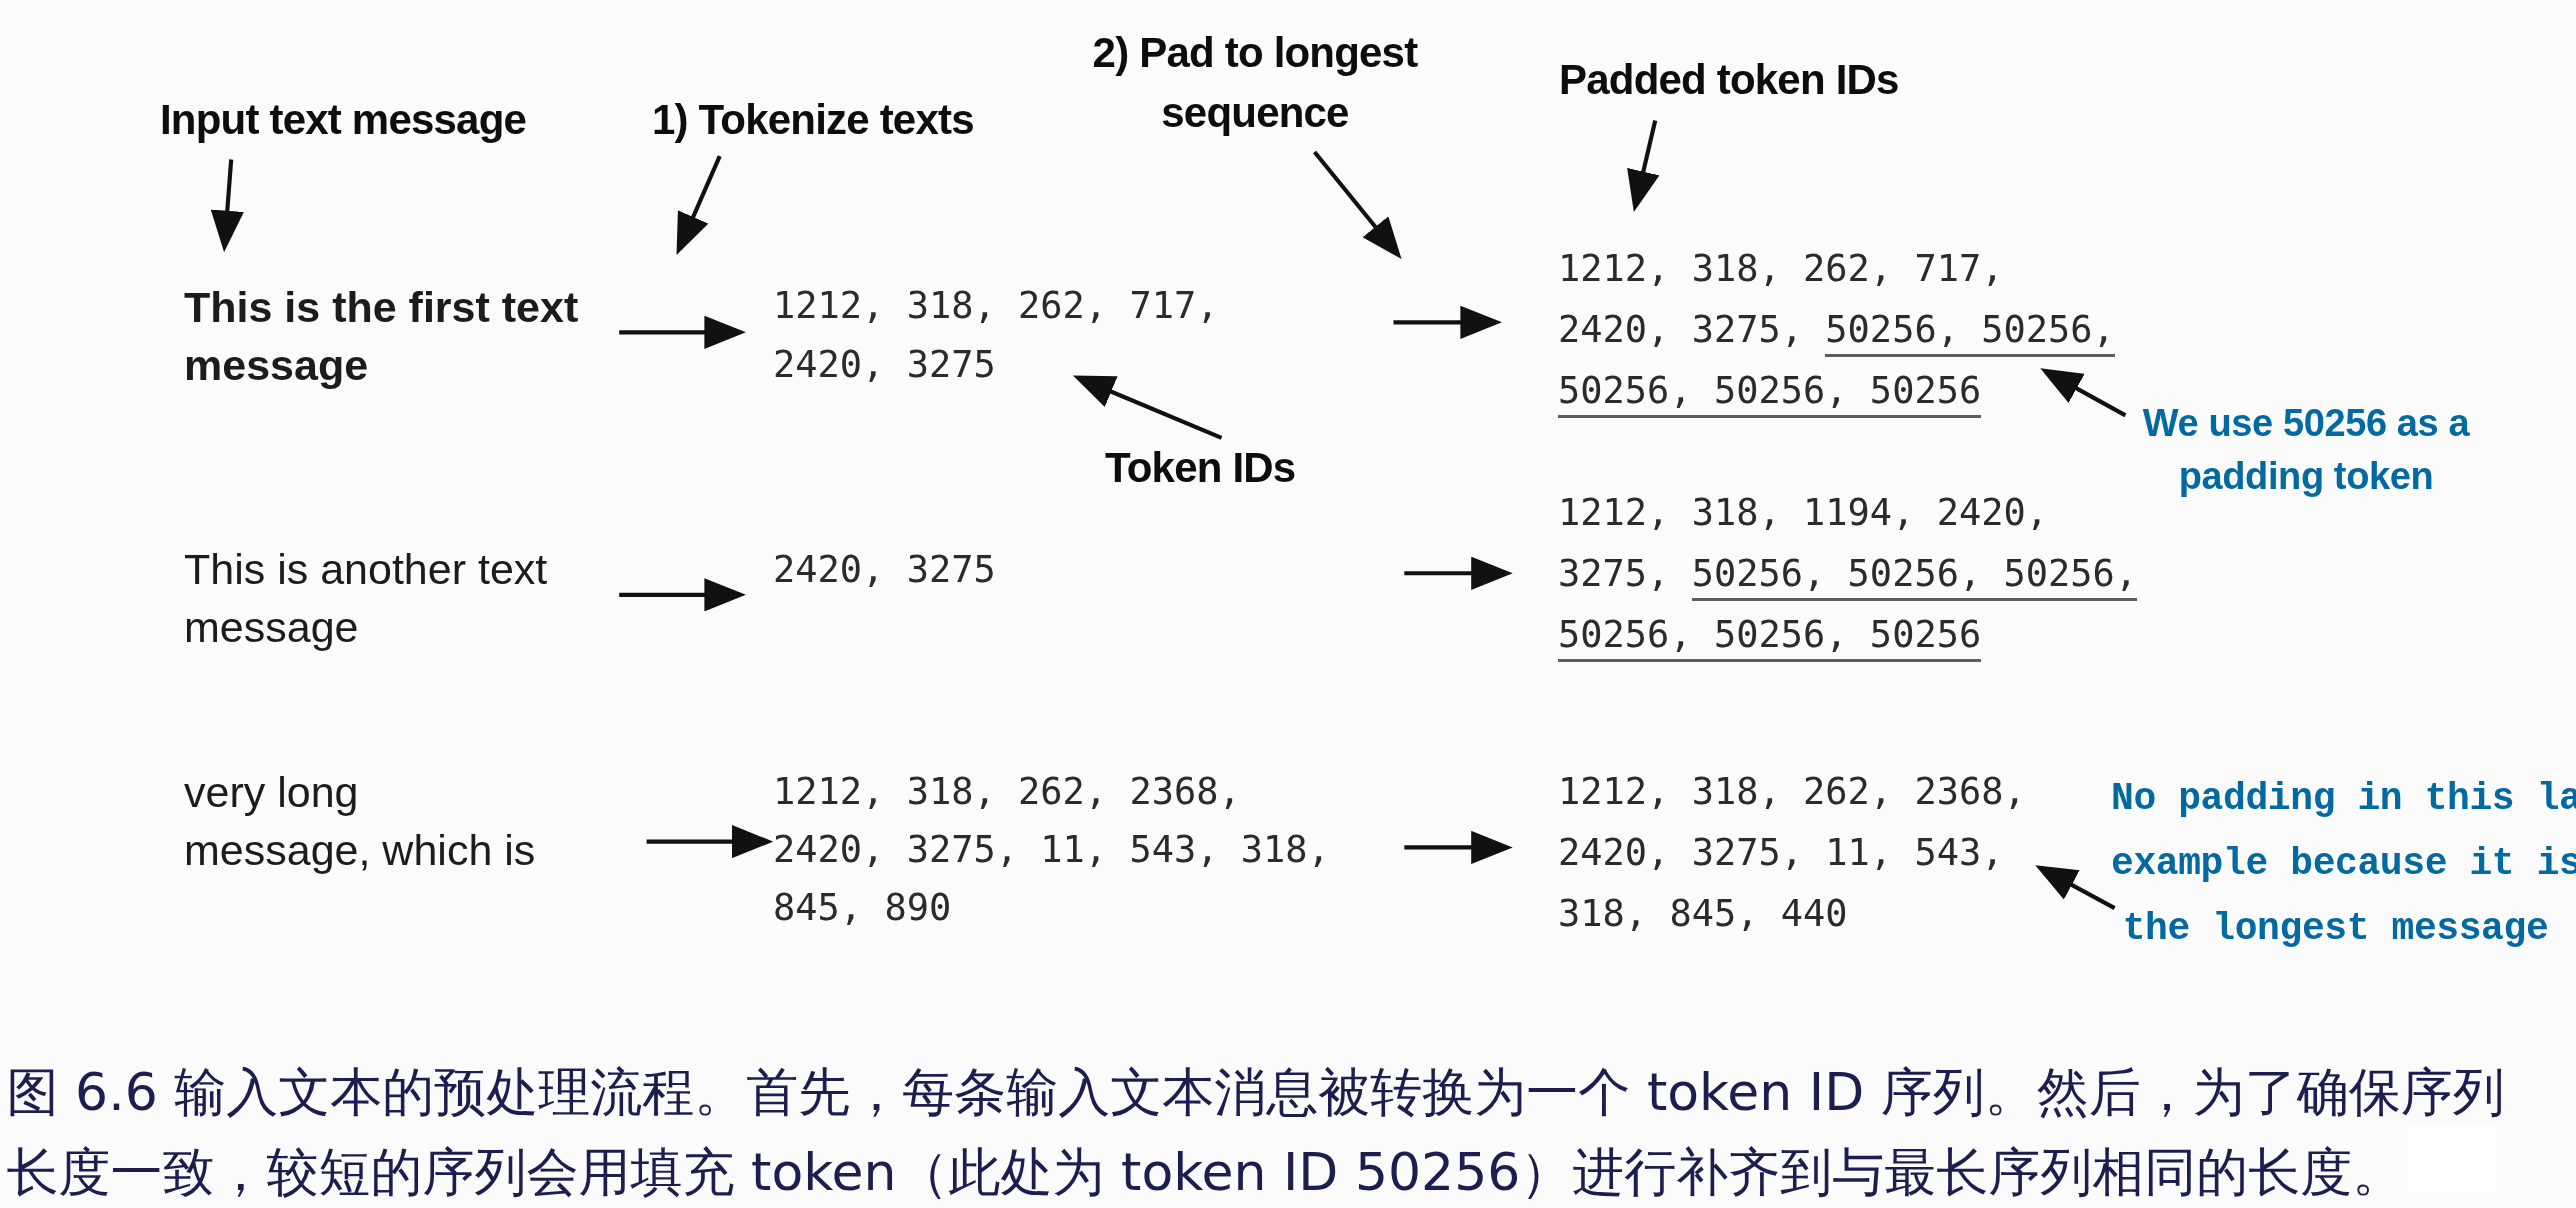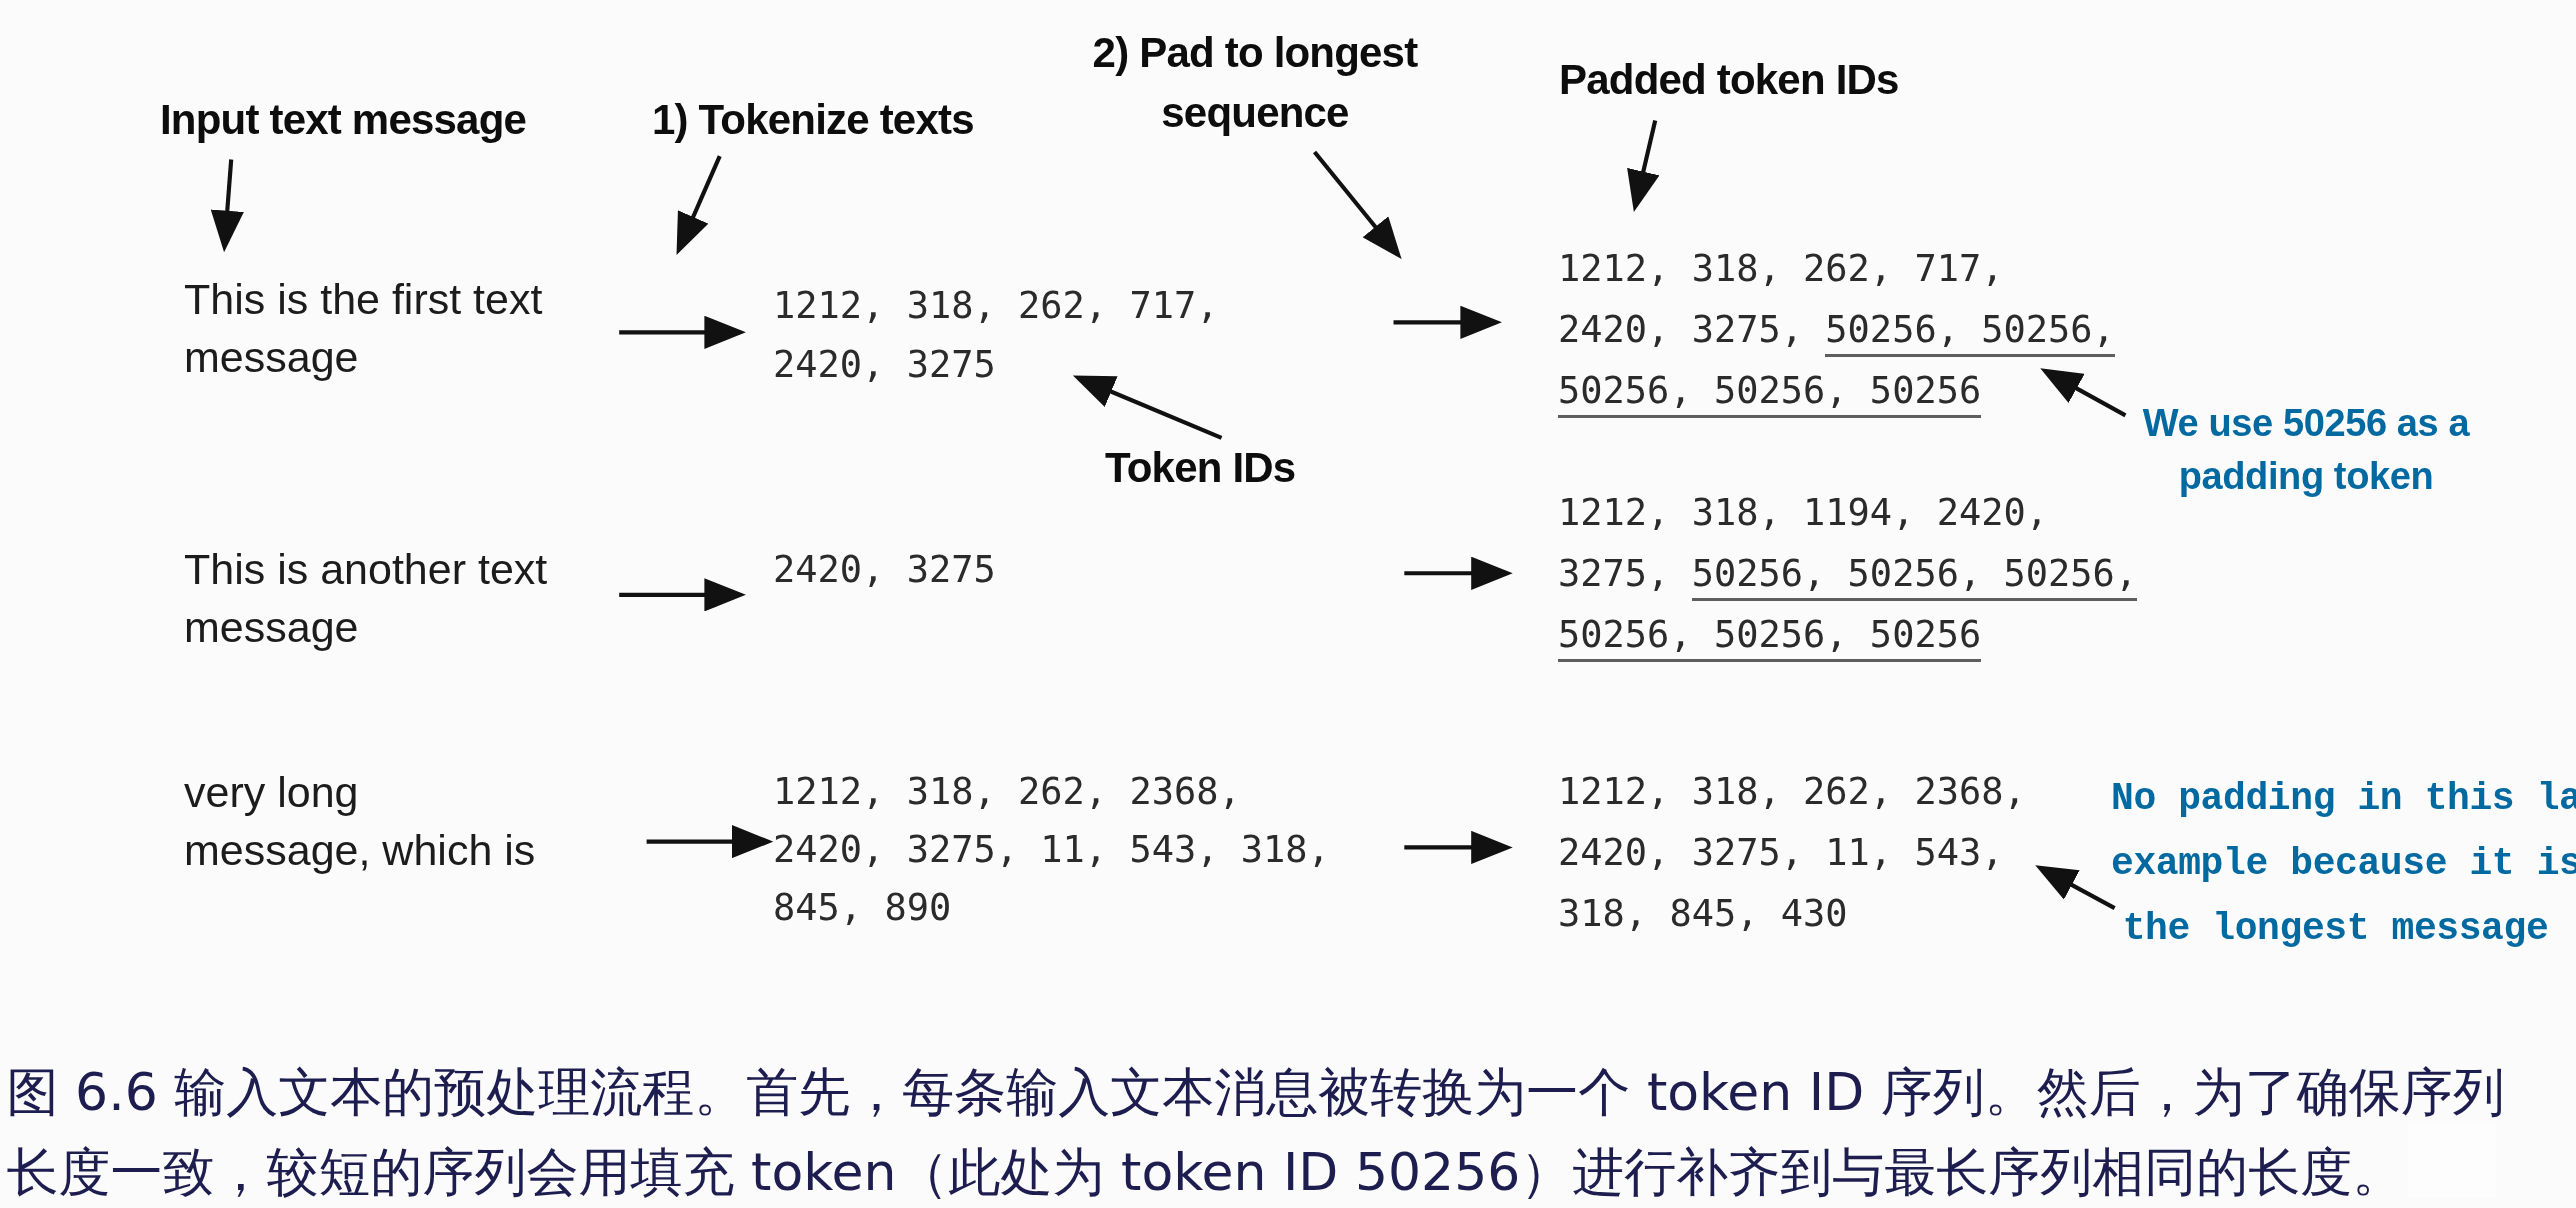--- a/index.html
+++ b/index.html
@@ -66,21 +66,21 @@
 
   <div class="abs flabel" style="left:160px;top:95px;">Input text message</div>
   <div class="abs flabel" style="left:652px;top:95px;">1) Tokenize texts</div>
   <div class="abs flabel centered" style="left:1089px;top:23px;width:332px;line-height:60px;">
     <div>2) Pad to longest</div>
     <div>sequence</div>
   </div>
   <div class="abs flabel" style="left:1559px;top:55px;">Padded token IDs</div>
   <div class="abs flabel" style="left:1105px;top:443px;">Token IDs</div>
 
-  <div class="abs msg" style="left:184px;top:270px;">
+  <div class="abs msg" style="left:184px;top:278px;font-weight:bold;">
     <div>This is the first text</div>
     <div>message</div>
   </div>
   <div class="abs tok" style="left:773px;top:276px;">
     <div>1212, 318, 262, 717,</div>
     <div>2420, 3275</div>
   </div>
   <div class="abs tok padded" style="left:1558px;top:238px;">
     <div><span>1212, 318, 262, 717,</span><span class="u"></span></div>
     <div><span>2420, 3275, </span><span class="u">50256, 50256,</span></div>
@@ -105,21 +105,21 @@
     <div>message, which is</div>
   </div>
   <div class="abs tok" style="left:773px;top:763px;line-height:58px;">
     <div>1212, 318, 262, 2368,</div>
     <div>2420, 3275, 11, 543, 318,</div>
     <div>845, 890</div>
   </div>
   <div class="abs tok padded" style="left:1558px;top:761px;">
     <div><span>1212, 318, 262, 2368,</span><span class="u"></span></div>
     <div><span>2420, 3275, 11, 543,</span><span class="u"></span></div>
-    <div><span>318, 845, 430</span><span class="u"></span></div>
+    <div><span>318, 845, 440</span><span class="u"></span></div>
   </div>
 
   <div class="abs note centered" style="left:2123px;top:397px;width:366px;line-height:53px;">
     <div>We use 50256 as a</div>
     <div>padding token</div>
   </div>
   <div class="abs note centered" style="left:2111px;top:766px;width:449px;line-height:65px;font-family:Liberation Mono, monospace;">
     <div>No padding in this last</div>
     <div>example because it is</div>
     <div>the longest message</div>

